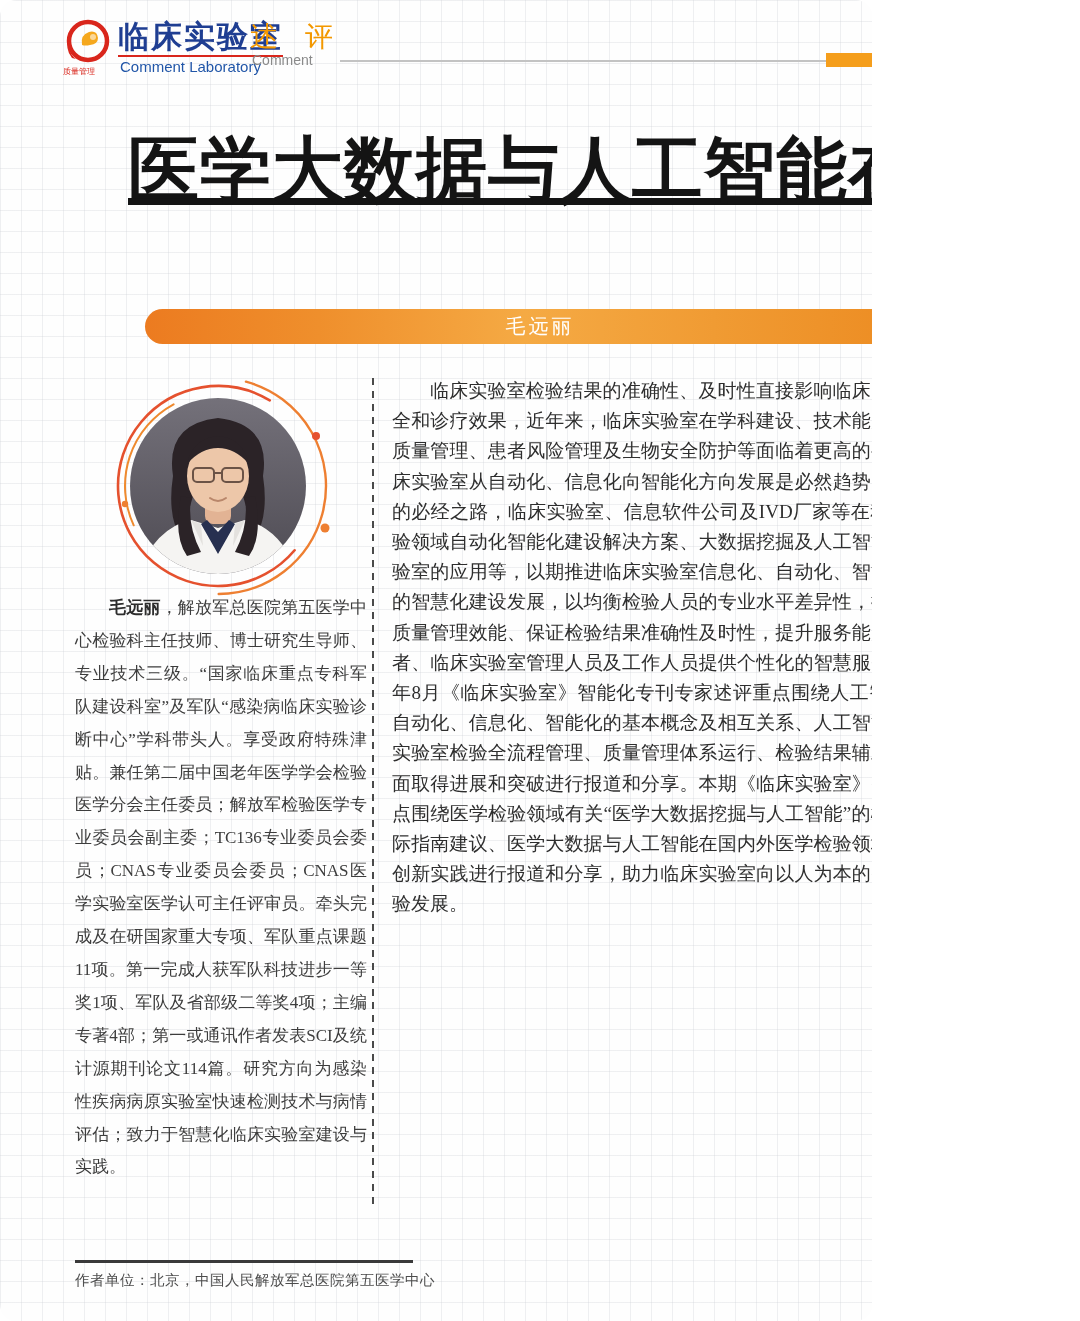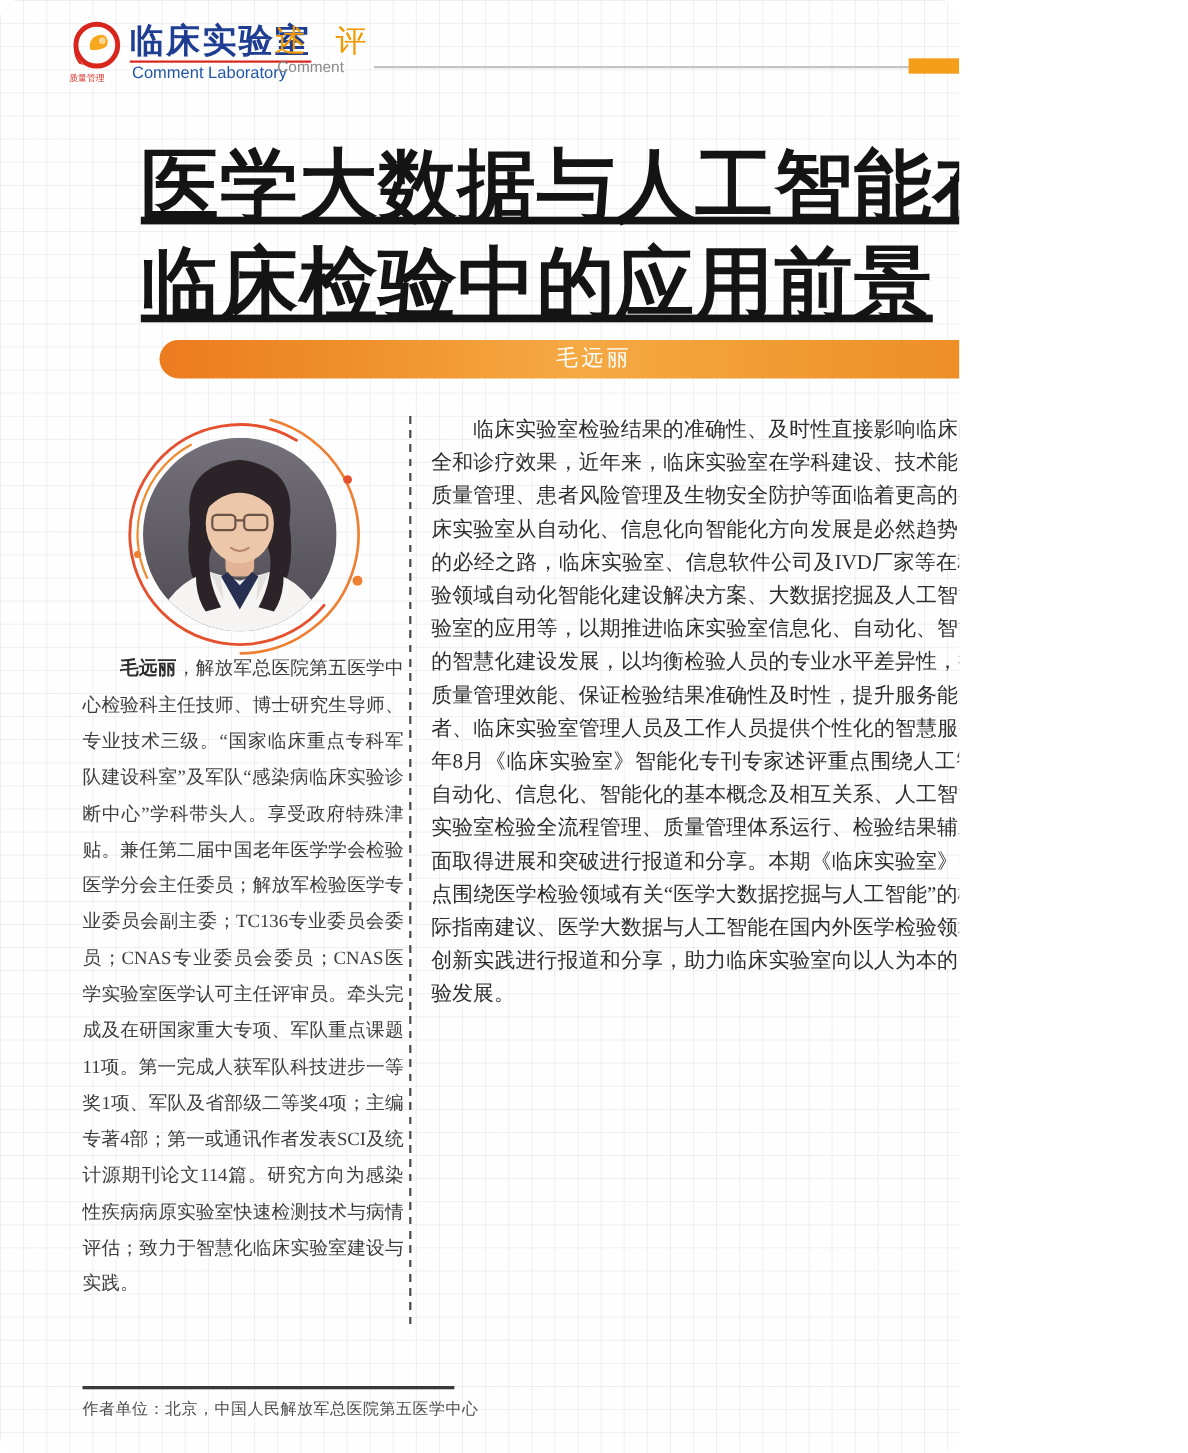--- a/index.html
+++ b/index.html
@@ -80,21 +80,20 @@
   <div class="logo-en">Comment Laboratory</div>
   <div class="logo-sub">质量管理</div>
   <div class="section-cn">述 评</div>
   <div class="section-en">Comment</div>
   <div class="header-line"></div>
   <div class="page-num">9</div>
   <div class="corner-bar"></div>
 
   <h1 class="title">
     <span>医学大数据与人工智能在</span>
-    <span>临床检验中的应用前景</span>
   </h1>
 
   <div class="author-bar">毛远丽</div>
 
   <div class="photo-wrap">
     <svg width="230" height="224" viewBox="0 0 230 224">
       <defs>
         <clipPath id="photoClip">
             <circle cx="115" cy="110" r="88"></circle>
           </clipPath>

